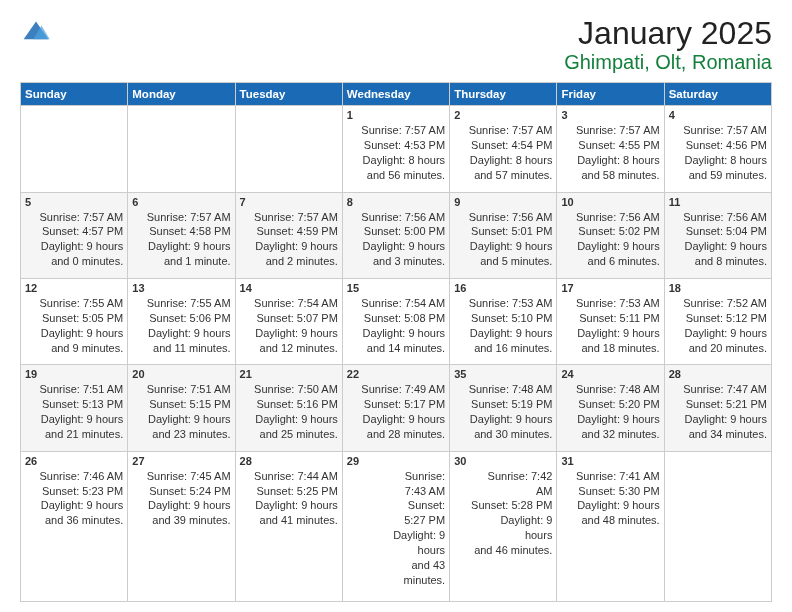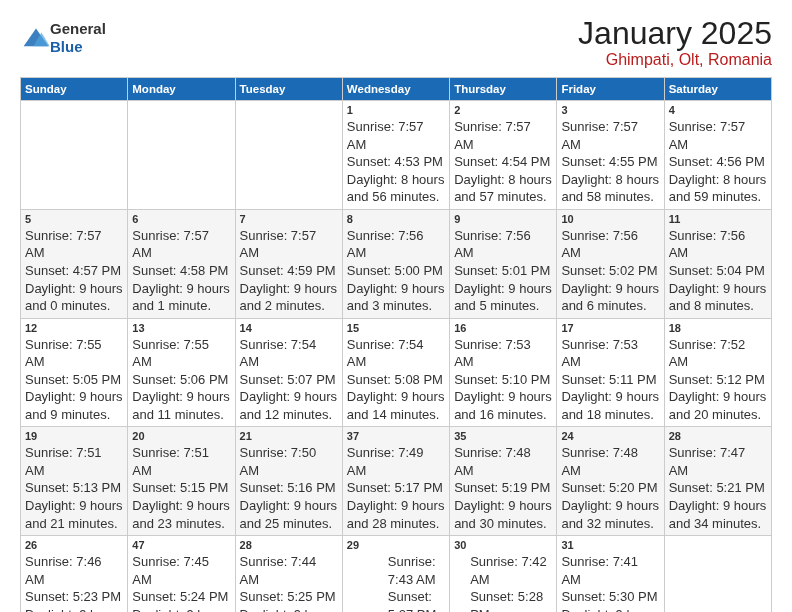--- a/index.html
+++ b/index.html
@@ -47,22 +47,22 @@
     .title-block {
       text-align: right;
     }
     .month-title {
       font-size: 32px;
       font-weight: normal;
       color: #222;
       line-height: 1.1;
     }
     .location-title {
-      font-size: 16px;
-      color: #b91c1c;
+      font-size: 20px;
+      color: #15803d;
     }
     .calendar {
       width: 100%;
       border-collapse: collapse;
       flex: 1;
       table-layout: fixed;
     }
     .calendar thead tr th {
       background-color: #1a6ab5;
       color: #fff;
@@ -87,39 +87,36 @@
     .calendar tbody tr:nth-child(odd) td {
       background-color: #fff;
     }
     .day-number {
       font-size: 11px;
       font-weight: bold;
       margin-bottom: 2px;
       display: block;
     }
     .day-info {
-      font-size: 13px;
+      font-size: 11px;
       line-height: 1.35;
       color: #333;
+      text-align: right;
     }
   </style>
 </head>
 <body>
 
 <div class="page">
   <div class="header">
     <div class="logo">
       <svg class="logo-icon" viewBox="0 0 40 32" xmlns="http://www.w3.org/2000/svg">
         <polygon points="20,2 38,28 2,28" fill="#1a6ab5" opacity="0.85"></polygon>
         <polygon points="28,8 40,28 16,28" fill="#4fa3e0" opacity="0.7"></polygon>
       </svg>
-      <div>
-        <span class="logo-text-general">General</span><br>
-        <span class="logo-text-blue">Blue</span>
-      </div>
     </div>
     <div class="title-block">
       <div class="month-title">January 2025</div>
       <div class="location-title">Ghimpati, Olt, Romania</div>
     </div>
   </div>
 
   <table class="calendar">
     <thead>
       <tr>
@@ -284,21 +281,21 @@
 and 23 minutes.</div>
           </td>
           <td>
             <span class="day-number">21</span>
             <div class="day-info" style="white-space: pre-line;">Sunrise: 7:50 AM
 Sunset: 5:16 PM
 Daylight: 9 hours
 and 25 minutes.</div>
           </td>
           <td>
-            <span class="day-number">37</span>
+            <span class="day-number">22</span>
             <div class="day-info" style="white-space: pre-line;">Sunrise: 7:49 AM
 Sunset: 5:17 PM
 Daylight: 9 hours
 and 28 minutes.</div>
           </td>
           <td>
             <span class="day-number">35</span>
             <div class="day-info" style="white-space: pre-line;">Sunrise: 7:48 AM
 Sunset: 5:19 PM
 Daylight: 9 hours
@@ -321,21 +318,21 @@
         </tr>
         <tr>
           <td>
             <span class="day-number">26</span>
             <div class="day-info" style="white-space: pre-line;">Sunrise: 7:46 AM
 Sunset: 5:23 PM
 Daylight: 9 hours
 and 36 minutes.</div>
           </td>
           <td>
-            <span class="day-number">47</span>
+            <span class="day-number">27</span>
             <div class="day-info" style="white-space: pre-line;">Sunrise: 7:45 AM
 Sunset: 5:24 PM
 Daylight: 9 hours
 and 39 minutes.</div>
           </td>
           <td>
             <span class="day-number">28</span>
             <div class="day-info" style="white-space: pre-line;">Sunrise: 7:44 AM
 Sunset: 5:25 PM
 Daylight: 9 hours

